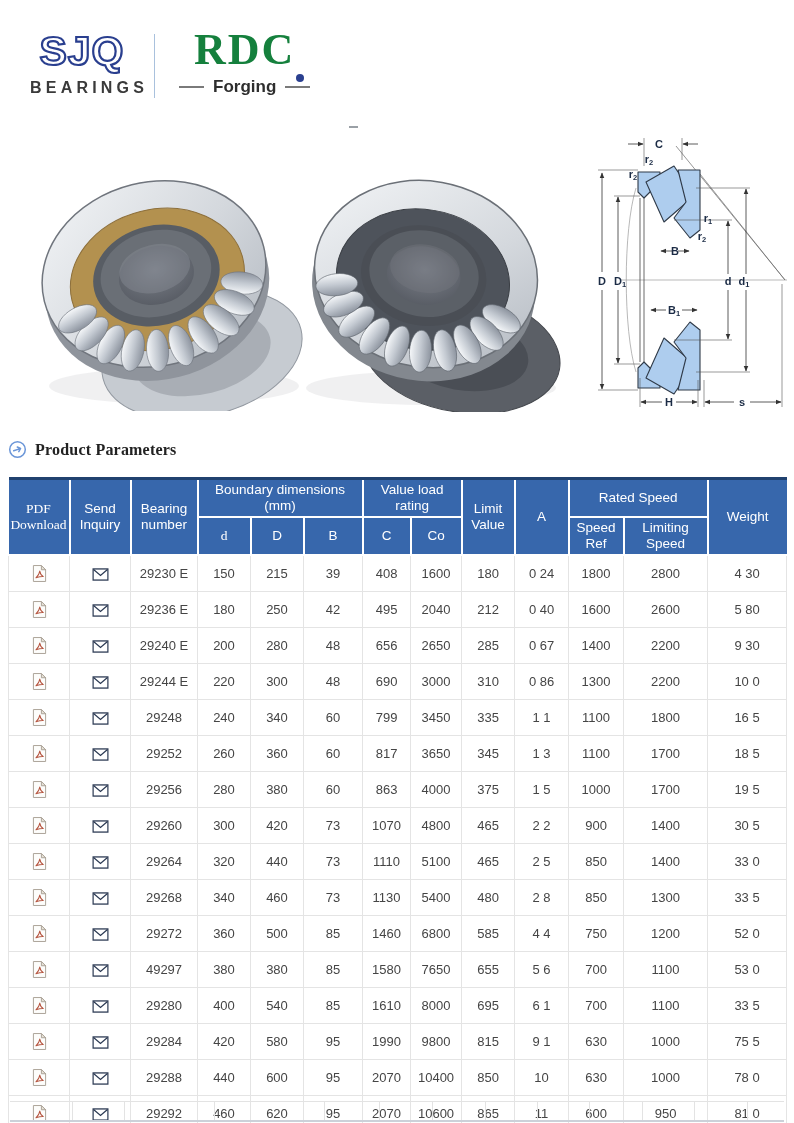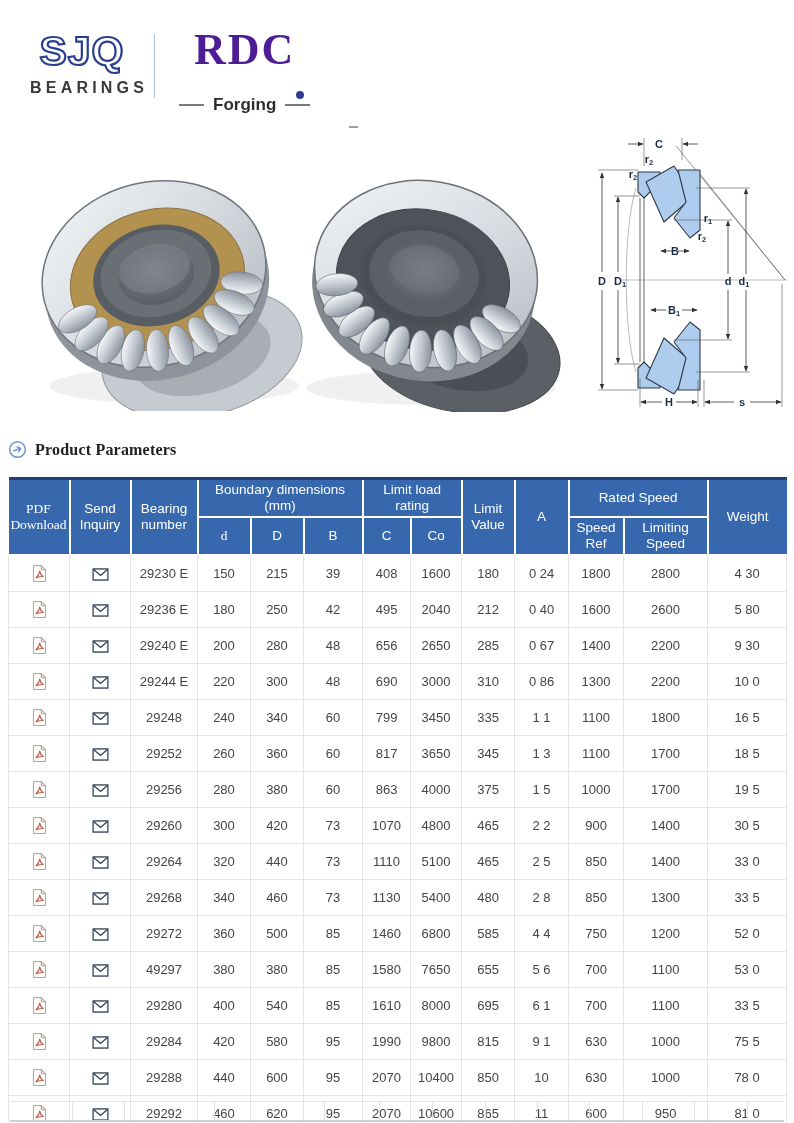--- a/index.html
+++ b/index.html
@@ -18,23 +18,23 @@
   @supports ((-webkit-text-stroke: 2px #2a3f8f)) {
     .sjq-text { color:#ffffff; -webkit-text-stroke:2.2px #2a3f8f; }
   }
   .sjq-ball { position:absolute; right:6px; bottom:16px; width:8px; height:8px;
     border-radius:50%; background:#2a3f8f; }
   .sjq-sub { font-size:16px; font-weight:700; letter-spacing:4.2px; color:#3a3a3a; margin-top:7px; }
   .brand-divider { width:1px; height:64px; background:#a9c1dd; margin:4px 24px 0 20px; }
   .rdc { text-align:center; }
   .rdc-text {
     font-family:"Liberation Serif", serif; font-size:44px; font-weight:900;
-    color:#4c1d95; line-height:40px; letter-spacing:2px;
-  }
-  .rdc-sub-row { display:flex; align-items:center; justify-content:center; gap:9px; margin-top:25px; }
+    color:#15803d; line-height:40px; letter-spacing:2px;
+  }
+  .rdc-sub-row { display:flex; align-items:center; justify-content:center; gap:9px; margin-top:7px; }
   .rdc-dash { width:25px; height:2px; background:#7a7a7a; }
   .rdc-sub { font-size:17px; font-weight:700; color:#2e2e2e; }
 
   
   .photos { position:absolute; top:118px; left:0; width:794px; height:302px; }
   .photo-dash { position:absolute; left:349px; top:8px; width:9px; height:2px; background:#9aa0a6; }
   .bearing1 { position:absolute; left:14px; top:38px; }
   .bearing2 { position:absolute; left:276px; top:34px; }
   .diagram  { position:absolute; left:586px; top:12px; }
   .dim-label { font-size:11px; font-weight:700; fill:#1b2b45; font-family:"Liberation Sans", sans-serif; }
@@ -284,21 +284,21 @@
         <col style="width:55px">
         <col style="width:84px">
       <col style="width:79px">
     </colgroup>
     <thead>
       <tr>
         <th rowspan="2">PDF Download</th>
         <th rowspan="2">Send Inquiry</th>
         <th rowspan="2">Bearing number</th>
         <th colspan="3">Boundary dimensions (mm)</th>
-        <th colspan="2">Limit load rating</th>
+        <th colspan="2">Value load rating</th>
         <th rowspan="2">Limit Value</th>
         <th rowspan="2">A</th>
         <th colspan="2">Rated Speed</th>
         <th rowspan="2">Weight</th>
       </tr>
       <tr>
         <th>d</th>
         <th>D</th>
         <th>B</th>
         <th>C</th>

